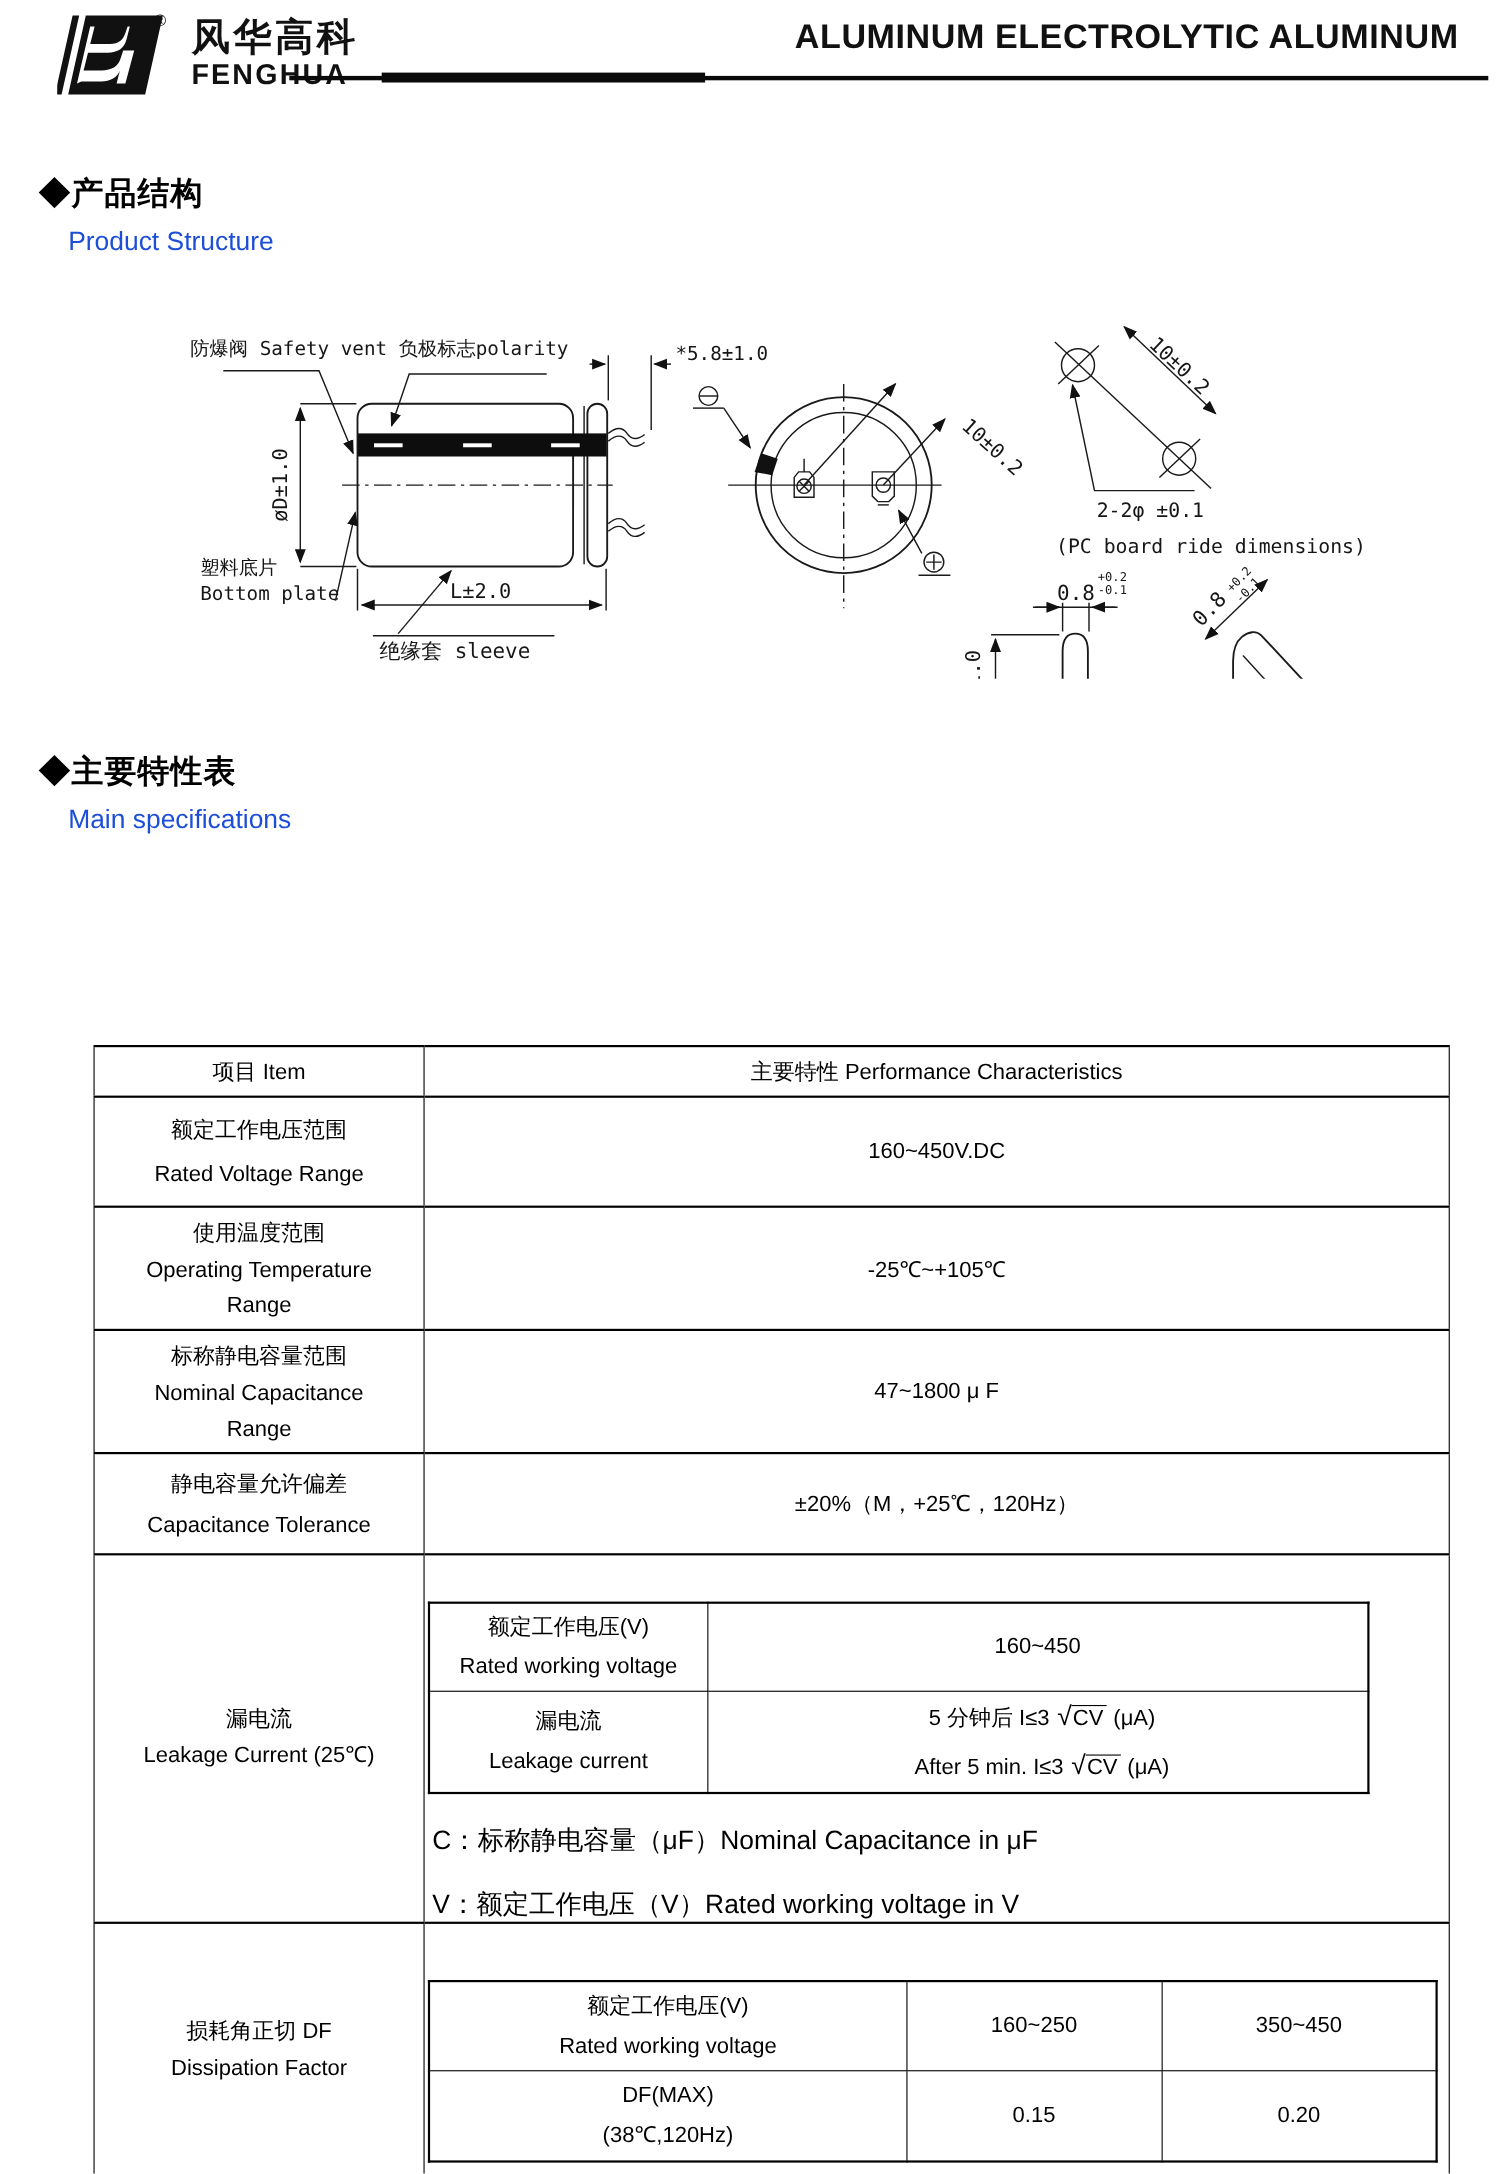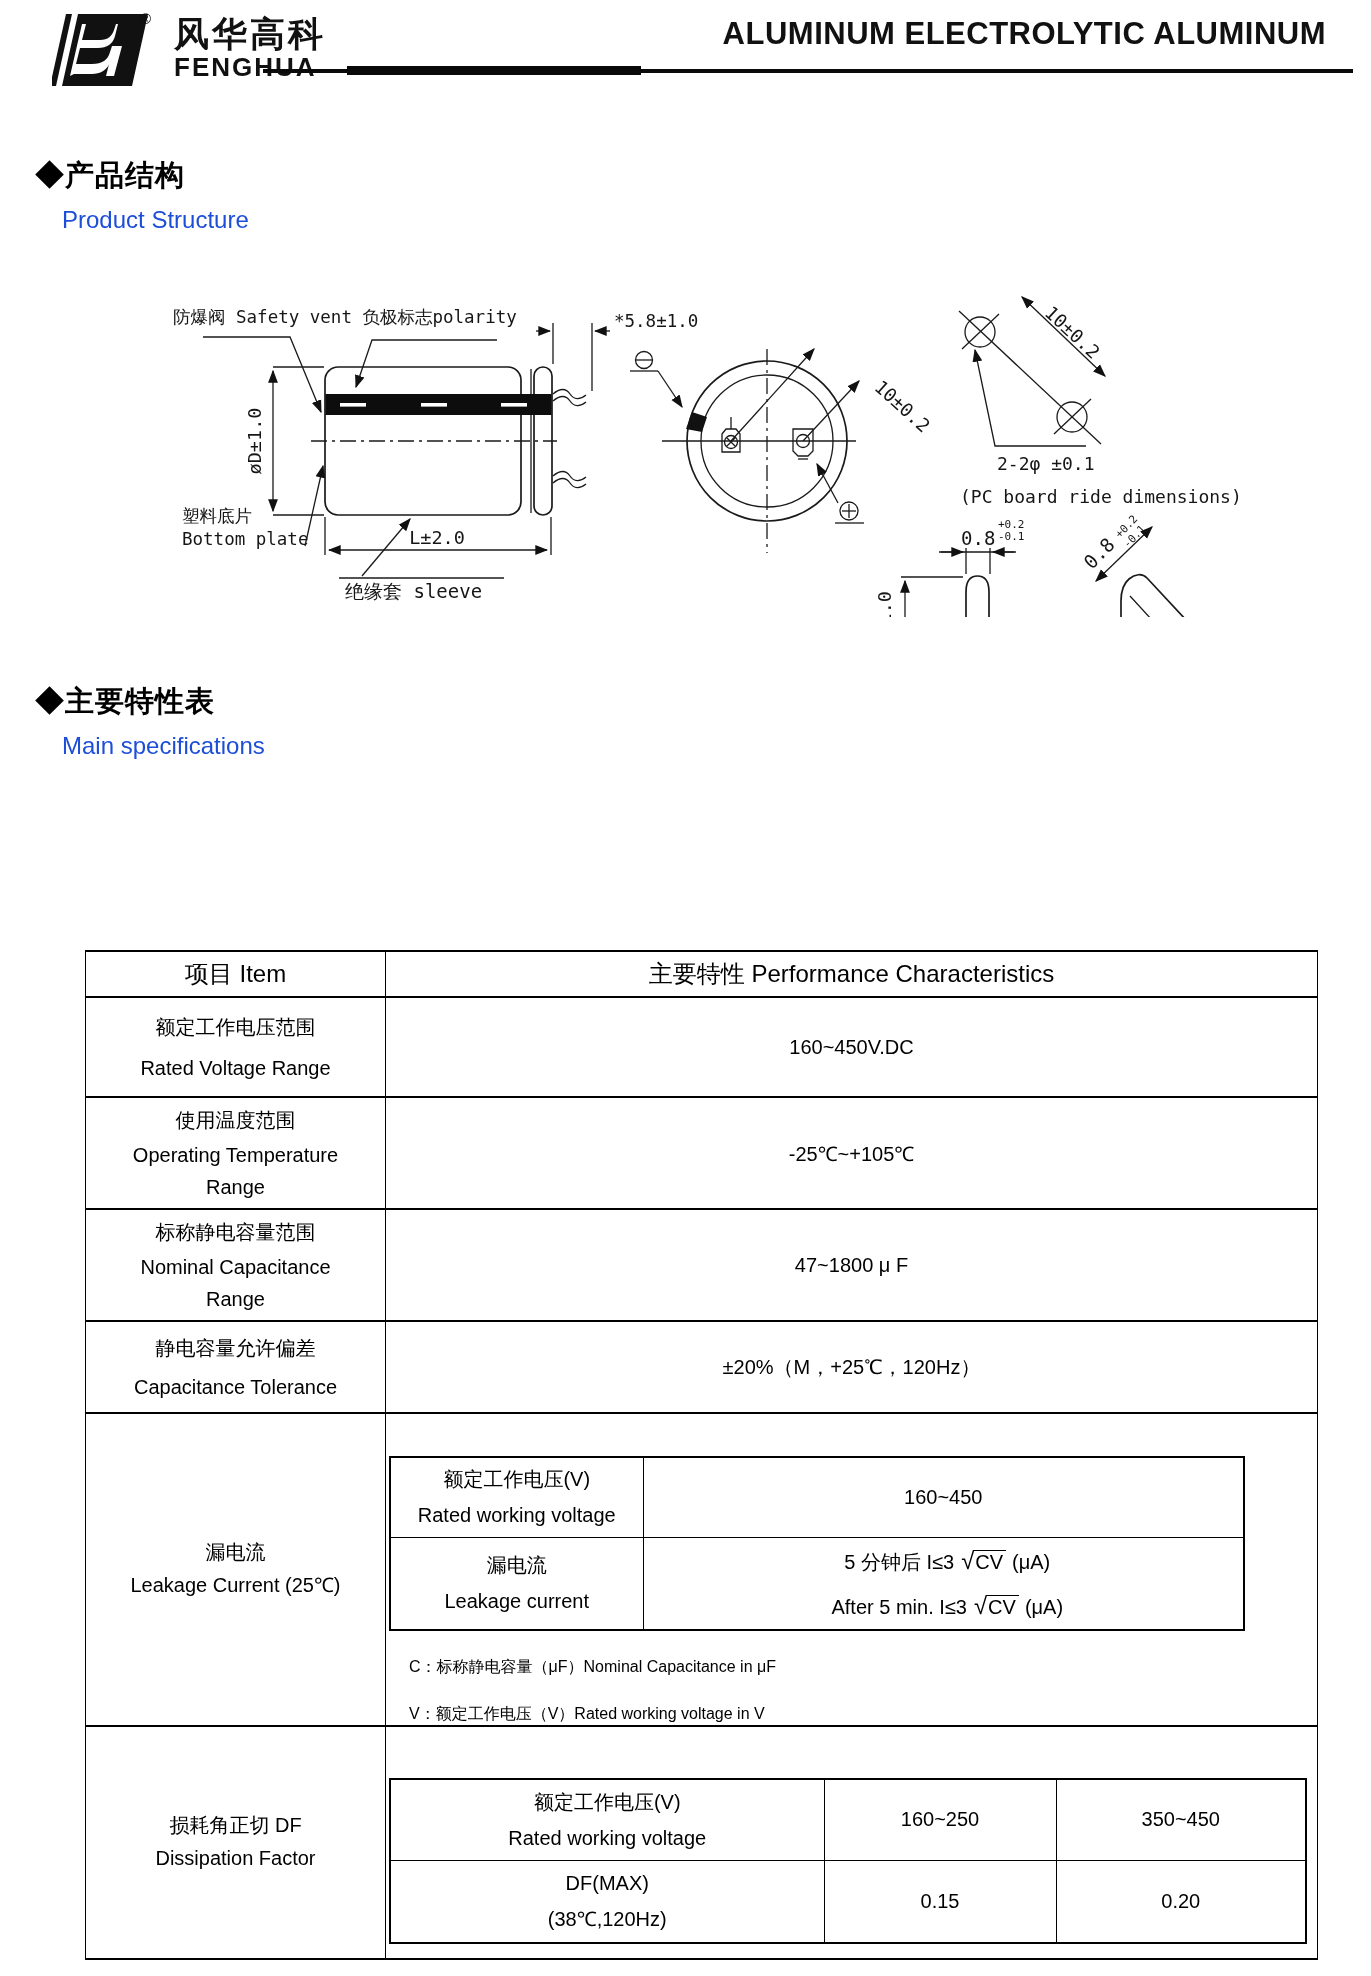--- a/index.html
+++ b/index.html
@@ -29,21 +29,21 @@
   .diagram .ln { stroke:#1a1a1a; stroke-width:1.3; fill:none; }
   .diagram .thick { stroke-width:1.7; }
 
   
   .spec-table { position:absolute; top:950px; left:85px; width:1233px;
                 border-collapse:collapse; table-layout:fixed; font-size:20px; color:#000; }
   .spec-table td { border-left:1.4px solid #000; border-right:1.4px solid #000;
                    border-top:2.6px solid #000; border-bottom:2.6px solid #000;
                    text-align:center; vertical-align:middle; }
   .col-item { width:300px; }
-  .hdr-row td { height:46px; font-size:24px; }
+  .hdr-row td { height:46px; font-size:20px; }
   .cell-stack { display:flex; flex-direction:column; justify-content:space-evenly; height:100%; }
   .cell-compact { line-height:1.65; }
   td.tall { height:100px; } td.taller { height:112px; } td.mid { height:92px; }
   td.leak-left { height:302px; } td.df-left { height:233px; }
   .leak-cell, .df-cell { vertical-align:top; text-align:left; }
   .leak-cell { padding:42px 0 0 3px; }
   .df-cell { padding:37px 0 0 3px; }
 
   .inner { border-collapse:collapse; font-size:20px; }
   .inner td { border:1.5px solid #000; text-align:center; vertical-align:middle; }
@@ -52,21 +52,21 @@
   .leak-inner .c1 { width:253px; }
   .leak-inner td { height:80px; }
   .df-inner { width:918px; }
   .df-inner .c1 { width:434px; }
   .df-inner .c2 { width:232px; }
   .df-inner td { height:82px; }
   .inner .two-line { line-height:1.8; }
   .formula-cell { text-align:left; padding-left:8px; line-height:1.9; }
   .sqrt { font-size:24px; margin:0 0 0 7px; }
   .rad { border-top:1.7px solid #000; padding:0 3px 0 1px; margin-right:6px; }
-  .note-line { margin:26px 0 0 20px; font-size:16px; text-align:left; }
+  .note-line { margin:26px 0 0 4px; font-size:24px; text-align:left; }
 </style>
 </head>
 <body>
 
 <div class="page">
 
   <div class="hdr-logo">
     <svg class="logo-glyph" viewBox="0 0 102 84">
       <path d="M14 6 L20 6 L4 78 L-2 78 Z" fill="#111"></path>
       <path d="M26 6 L96 6 L80 78 L10 78 Z M34 16 L30 32 L48 32 C56 32 60 28 62 22 L64 16 Z

